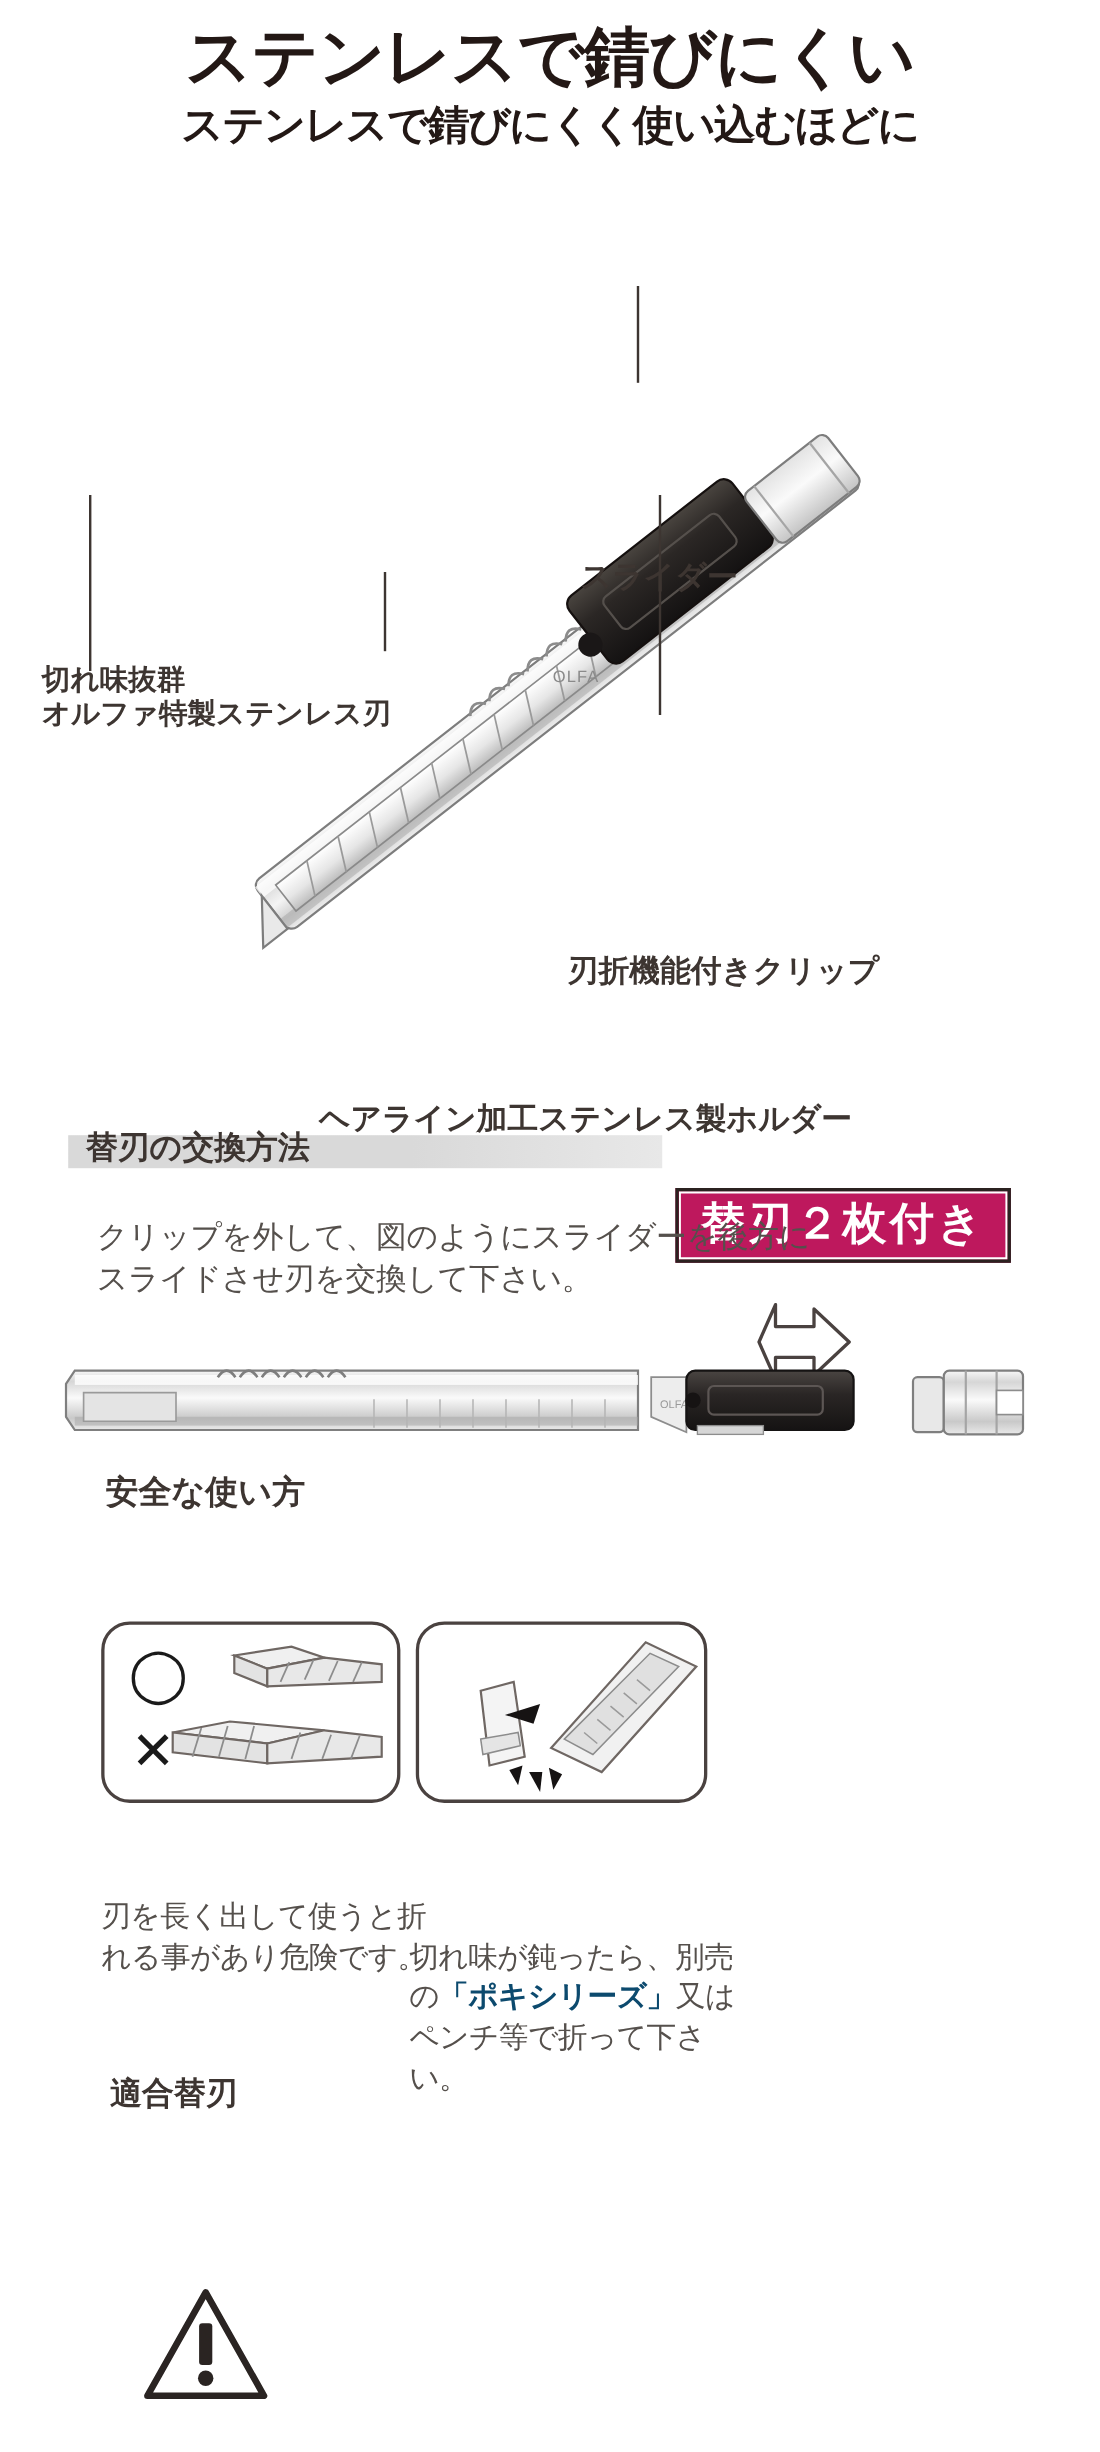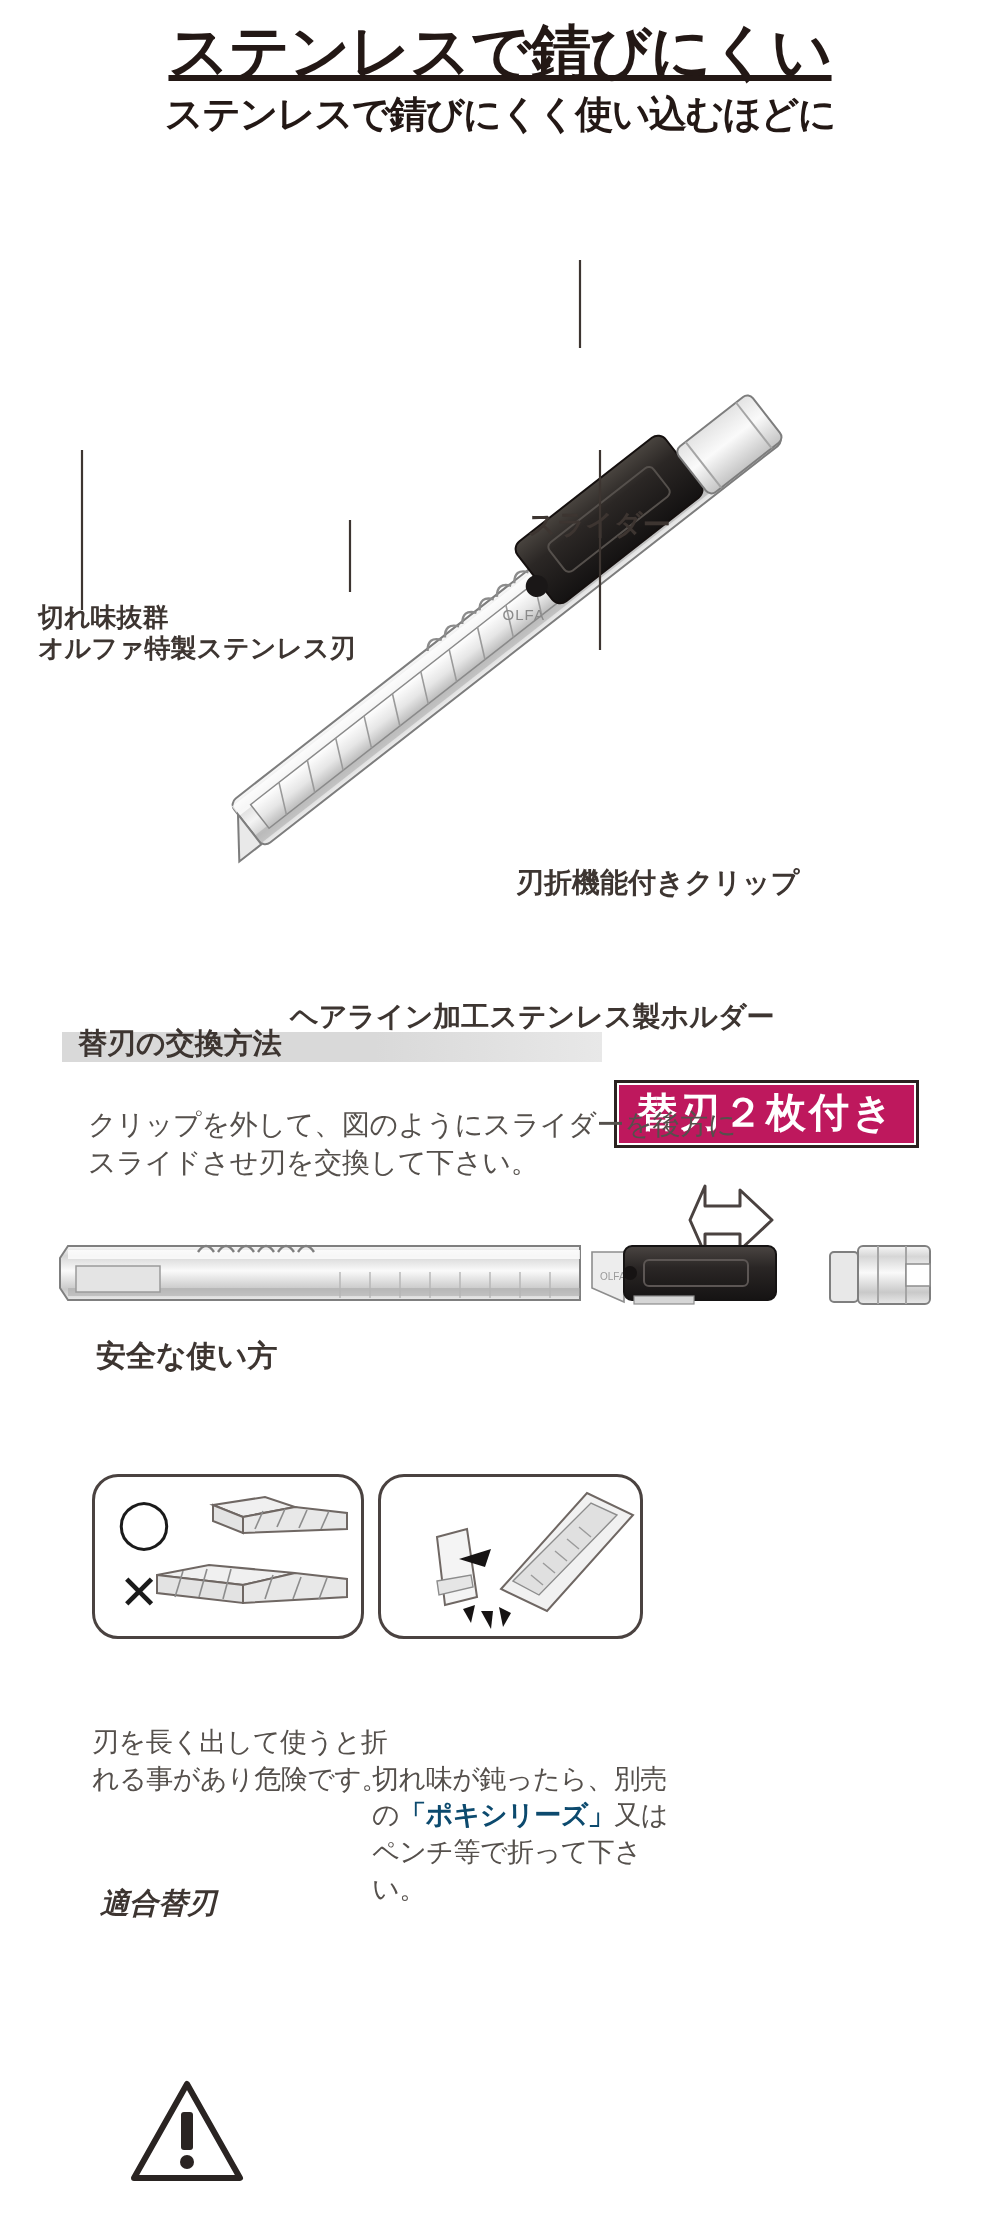--- a/index.html
+++ b/index.html
@@ -28,21 +28,20 @@
     width: 1000px;
     text-align: center;
   }
   .h-title {
     font-size: 60px;
     font-weight: bold;
     letter-spacing: -1px;
     color: #231815;
     line-height: 1.12;
     white-space: nowrap;
-    text-decoration: underline;
   }
   .h-sub {
     margin-top: 6px;
     font-size: 38px;
     font-weight: bold;
     color: #231815;
     line-height: 1.24;
     letter-spacing: -1.5px;
     white-space: nowrap;
   }
@@ -154,21 +153,21 @@
     color: #55504c;
     line-height: 1.36;
     letter-spacing: -0.5px;
     white-space: pre-line;
   }
   .cap-left  { left: 92px;  top: 1724px; width: 300px; }
   .cap-right { left: 372px; top: 1724px; width: 320px; }
   .cap-right b { color: #0c4a6e; font-weight: bold; }
 
   
-  .sec-head-3 { left: 100px; top: 1884px; font-size: 29px; font-style: italic; }
+  .sec-head-3 { left: 100px; top: 1884px; font-size: 29px; }
   .black-box {
     position: absolute;
     left: 92px; top: 1924px;
     width: 768px;
     background: #2b2220;
     color: #ffffff;
     padding: 10px 14px 14px 14px;
     box-sizing: border-box;
     font-size: 31px;
     font-weight: bold;

